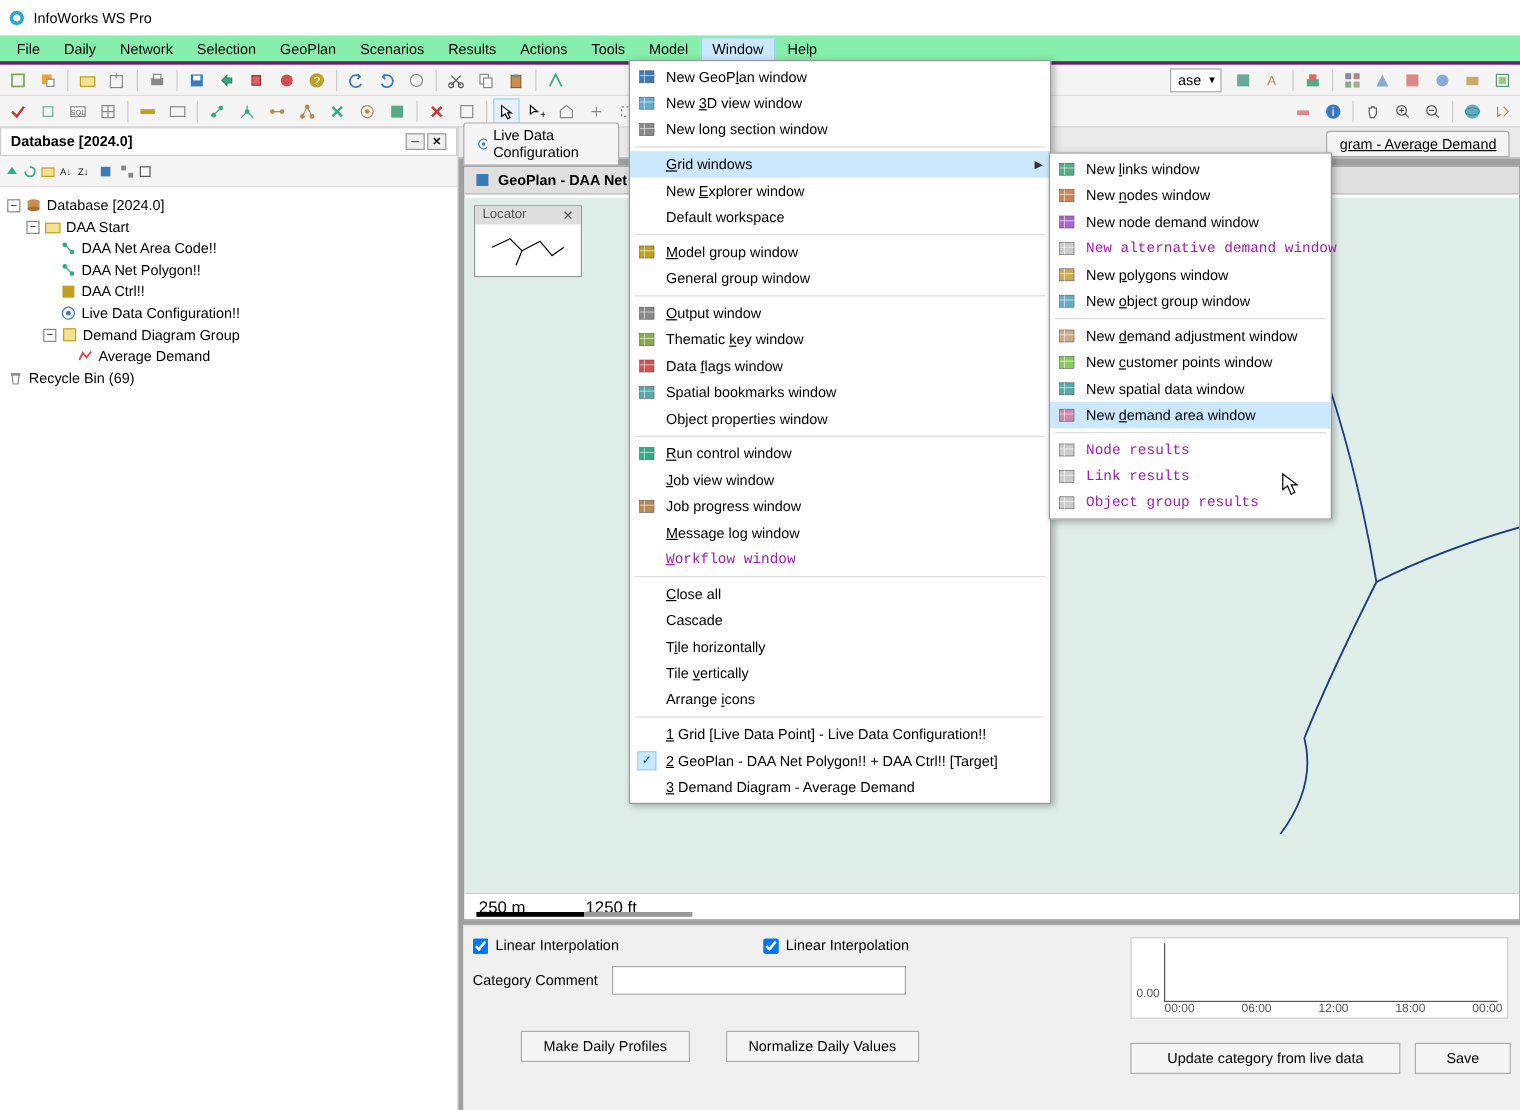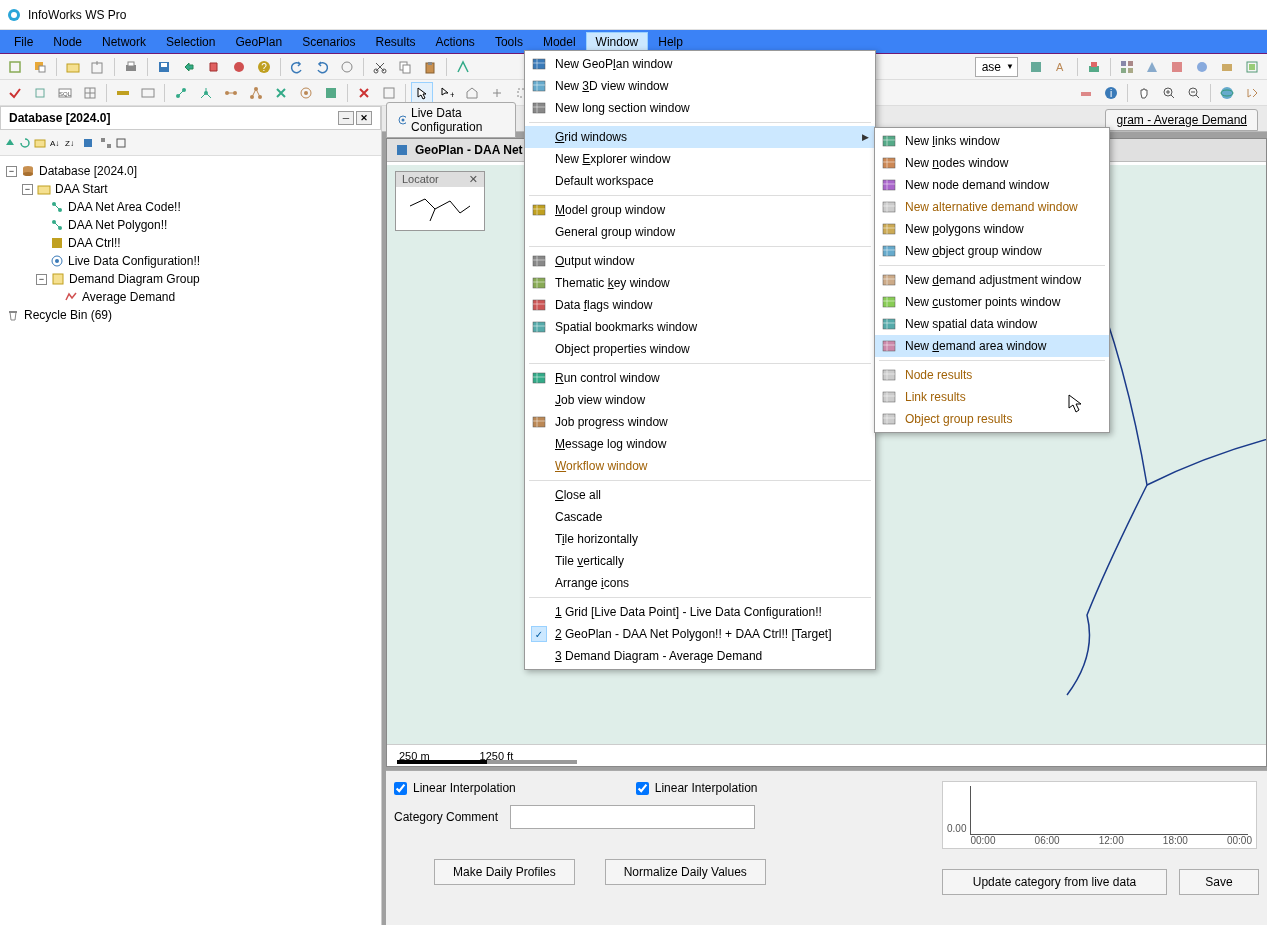--- a/index.html
+++ b/index.html
@@ -1,20 +1,20 @@
 <!DOCTYPE html>
 <html><head>
 <meta charset="utf-8">
 <style>
 * { box-sizing: border-box; margin: 0; padding: 0; }
 body { font-family: "Segoe UI", Tahoma, sans-serif; font-size: 12px; background: #f0f0f0; overflow: hidden; width: 1267px; height: 925px; color: #000; }
 .titlebar { height: 30px; background: #fff; display: flex; align-items: center; padding: 0 6px; border-bottom: 1px solid #e0e0e0; }
 .titlebar-icon { width: 16px; height: 16px; margin-right: 6px; }
 .titlebar-text { font-size: 12px; }
-.menubar { height: 24px; background: #3b82f6; display: flex; align-items: center; padding: 0 4px; border-bottom: 1px solid #701a75; text-align: center; }
+.menubar { height: 24px; background: #86efac; display: flex; align-items: center; padding: 0 4px; border-bottom: 3px solid #701a75; text-align: center; }
 .menubar .menu-item { padding: 3px 10px; cursor: pointer; }
 .menubar .menu-item.active { background: #cce8ff; border: 1px solid #99d1ff; padding: 2px 9px; }
 .toolbar { height: 26px; background: #f5f5f5; display: flex; align-items: center; padding: 0 4px; gap: 3px; border-bottom: 1px solid #ddd; }
 .toolbar .tool { width: 22px; height: 22px; display: flex; align-items: center; justify-content: center; cursor: pointer; }
 .toolbar .sep { width: 1px; height: 18px; background: #ccc; margin: 0 2px; }
 .content { position: absolute; top: 106px; left: 0; right: 0; bottom: 0; display: flex; }
 .left-panel { width: 382px; background: #fff; border-right: 1px solid #ccc; display: flex; flex-direction: column; }
 .panel-title { background: #fff; border: 1px solid #ccc; padding: 4px 8px; font-weight: bold; display: flex; align-items: center; }
 .panel-title .close-btns { margin-left: auto; display: flex; gap: 2px; }
 .panel-title .cbtn { width: 16px; height: 14px; border: 1px solid #999; background: #f0f0f0; font-size: 9px; display:flex;align-items:center;justify-content:center; cursor:pointer; }
@@ -27,37 +27,37 @@
 .tabbar { height: 26px; background: #eaeaea; display: flex; align-items: center; padding: 0 4px; gap: 3px; border-bottom: 1px solid #bbb; }
 .tab { padding: 3px 10px; border: 1px solid #aaa; background: #f5f5f5; border-radius: 3px 3px 0 0; display: flex; align-items: center; gap: 5px; margin-top: 3px; }
 .tab.partial { overflow: hidden; }
 .geoplan-window { position: absolute; top: 32px; left: 4px; right: 0; bottom: 158px; background: #fff; border: 1px solid #888; }
 .geoplan-title { background: #e0e0e0; padding: 4px 8px; font-weight: bold; border-bottom: 1px solid #bbb; display:flex; align-items:center; gap:6px;}
 .geoplan-canvas { position: absolute; top: 26px; left: 0; right: 0; bottom: 22px; background: #dfeee9; overflow: hidden; }
 .locator { position: absolute; top: 6px; left: 8px; width: 90px; height: 60px; background: #fff; border: 1px solid #999; display: flex; flex-direction: column; }
 .locator-title { background: #ddd; padding: 1px 6px; font-size: 11px; display: flex; justify-content: space-between; color: #555;}
 .locator-body { flex: 1; display:flex; align-items:center; justify-content:center; }
 .network-lines { position: absolute; top: 0; left: 140px; right: 0; bottom: 0; }
-.scale { position: absolute; bottom: 0; left: 0; right: 0; height: 22px; background: #fff; border-top: 1px solid #ccc; display: flex; align-items: center; padding: 0 12px; gap: 50px; font-size: 11px; }
+.scale { position: absolute; bottom: 0; left: 0; right: 0; height: 22px; background: #fff; border-top: 1px solid #ccc; display: flex; align-items: center; padding: 0 12px; gap: 50px; font-size: 14px; }
 .bottom-panel { position: absolute; bottom: 0; left: 4px; right: 0; height: 155px; background: #f0f0f0; border-top: 1px solid #aaa; padding: 10px 8px; display: flex; gap: 30px; }
 .bottom-col { display: flex; flex-direction: column; gap: 10px; }
 .chk { display: flex; align-items: center; gap: 6px; }
 .chk input { width: 13px; height: 13px; }
 .btn { padding: 5px 18px; background: #f5f5f5; border: 1px solid #adadad; cursor: pointer; font-size: 12px; }
 .comment-row { display: flex; align-items: center; gap: 12px; }
 .comment-input { width: 245px; height: 24px; border: 1px solid #aaa; padding: 2px 6px; }
 .chart-box { width: 315px; height: 68px; background: #fff; border: 1px solid #ccc; display: flex; font-size: 10px; }
 .chart-y { display: flex; flex-direction: column; justify-content: flex-end; align-items: flex-end; padding: 2px 4px 14px 4px; color: #555; }
 .chart-body { flex: 1; display: flex; flex-direction: column; }
 .chart-plot { flex: 1; border-left: 1px solid #555; border-bottom: 1px solid #555; margin: 4px 8px 0 0; position: relative; }
 .chart-x { display: flex; justify-content: space-between; padding: 0 4px 2px 0; color: #555; }
 .dropdown-menu { position: absolute; background: #fff; border: 1px solid #999; box-shadow: 2px 2px 6px rgba(0,0,0,0.3); z-index: 1000; padding: 2px 0; }
 .menu-row { display: flex; align-items: center; padding: 4px 22px 4px 30px; cursor: pointer; font-size: 12px; position: relative; min-height: 22px; white-space: nowrap; }
 .menu-row.highlighted { background: #cce8ff; }
-.menu-row.disabled { color: #a16207; cursor: default; }
+.menu-row.disabled { color: #a21caf; cursor: default; font-family: Liberation Mono, monospace; }
 .menu-row .m-icon { position: absolute; left: 6px; width: 16px; height: 16px; display:flex; align-items:center; justify-content:center; }
 .menu-row .arrow { position: absolute; right: 6px; font-size: 9px; color: #333; }
 .menu-row .chk-mark { position: absolute; left: 6px; width: 16px; height: 16px; border: 1px solid #99d1ff; background: #cce8ff; display:flex;align-items:center;justify-content:center; font-size: 10px; color:#005aa0;}
 .menu-sep { height: 1px; background: #ddd; margin: 3px 4px; }
 .underline-char { text-decoration: underline; }
 .cursor { position: absolute; width: 14px; height: 20px; z-index: 2000; pointer-events: none; }
 .large-btn { width: 225px; text-align: center; }
 .small-btn { width: 80px; text-align: center; }
 svg { display: block; }
 </style>
@@ -69,21 +69,21 @@
     <svg width="16" height="16">
         <circle cx="8" cy="8" r="6" fill="#2aa5d8"></circle>
         <circle cx="8" cy="8" r="3" fill="#fff"></circle>
       </svg>
   </span>
   <span class="titlebar-text">InfoWorks WS Pro</span>
 </div>
 
 <div class="menubar">
   <span class="menu-item">File</span>
-  <span class="menu-item">Node</span>
+  <span class="menu-item">Daily</span>
   <span class="menu-item">Network</span>
   <span class="menu-item">Selection</span>
   <span class="menu-item">GeoPlan</span>
   <span class="menu-item">Scenarios</span>
   <span class="menu-item">Results</span>
   <span class="menu-item">Actions</span>
   <span class="menu-item">Tools</span>
   <span class="menu-item">Model</span>
   <span class="menu-item active">Window</span>
   <span class="menu-item">Help</span>

